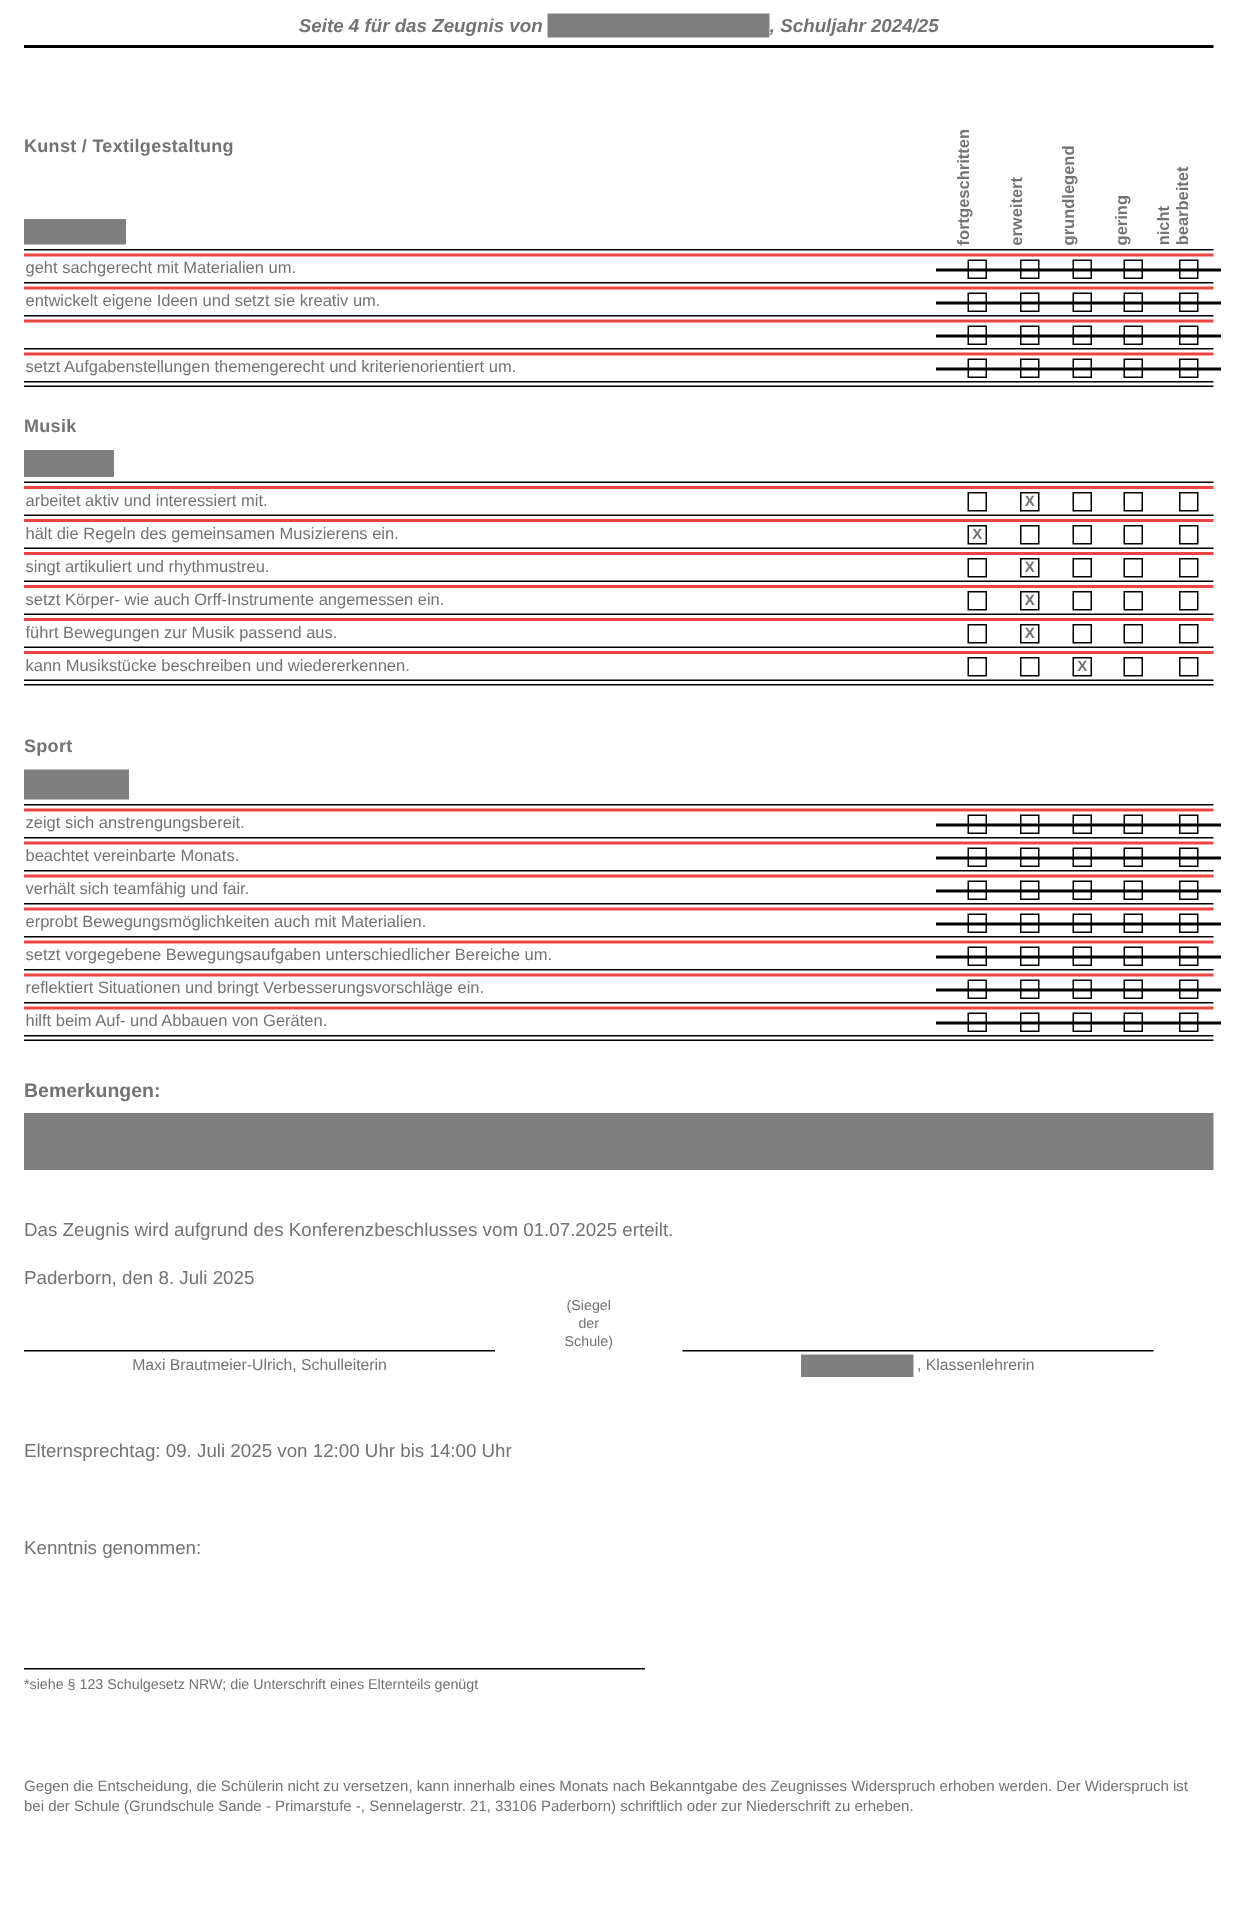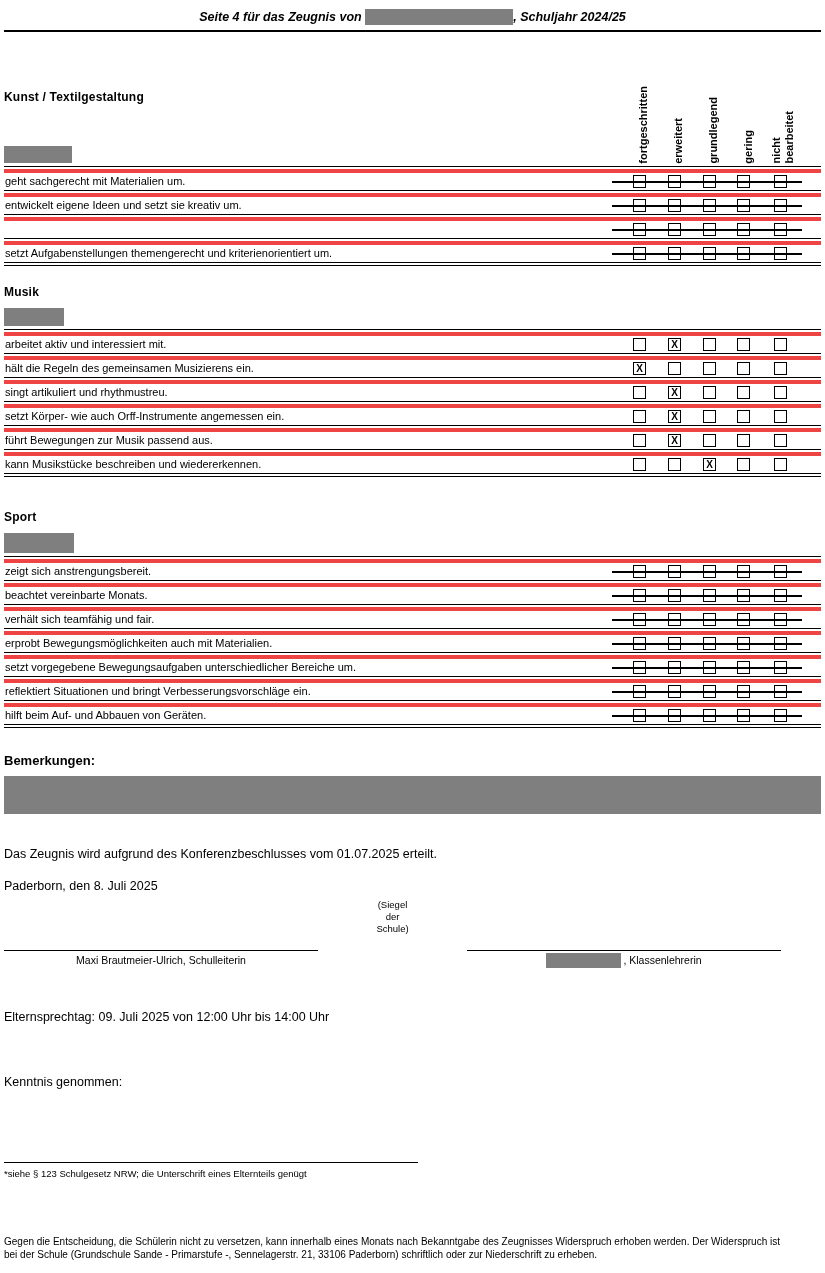--- a/index.html
+++ b/index.html
@@ -1,19 +1,19 @@
 <!DOCTYPE html>
 <html lang="de"><head>
 <meta charset="utf-8">
 <style>
   html,body{margin:0;padding:0;background:#fff;}
   .page{
     position:relative; width:825px; height:1273px; overflow:hidden;
-    box-sizing:border-box; padding:0 4px;
-    font-family:"Liberation Sans","DejaVu Sans",sans-serif; color:#000000;
+    box-sizing:border-box; padding:0 16px;
+    font-family:"Liberation Sans","DejaVu Sans",sans-serif; color:#737373;
     background:#fff;
   }
   .redact{background:#7f7f7f;}
   
   .doc-header{
     padding-top:9px; padding-bottom:4px; border-bottom:2px solid #000;
     text-align:center; font-style:italic; font-weight:600; font-size:12.5px; line-height:17px;
   }
   .doc-header .redact{display:inline-block; width:148px; height:16px; vertical-align:-4px;}
   
@@ -26,21 +26,21 @@
   .ch1{left:637px;} .ch2{left:672px;} .ch3{left:707px;} .ch4{left:742px;} .ch5{left:770px;}
   
   .sec-title{margin:0; font-size:12px; line-height:20px; font-weight:bold; letter-spacing:0.2px;}
   .mt-kunst{margin-top:55px;} .mt-musik{margin-top:16px;} .mt-sport{margin-top:30px;}
   .sec-redaction{height:17px;}
   .r-kunst{margin-top:39px; width:68px;}
   .r-musik{margin-top:6px;  width:60px; height:18px;}
   .r-sport{margin-top:6px;  width:70px; height:20px;}
   
   .tbl{margin-top:3px; border-top:1px solid #000; padding-top:2px;}
-  .srow{position:relative; height:17px; border-top:4px solid #ef4444; border-bottom:1px solid #000;}
+  .srow{position:relative; height:17px; border-top:2px solid #ef4444; border-bottom:1px solid #000;}
   .srow + .srow{margin-top:2px;}
   .tbl-close{height:2px; border-bottom:1px solid #000;}
   .lbl{display:block; font-size:11px; line-height:17px; padding-left:1px; white-space:nowrap;}
   .cb{
     position:absolute; top:1.5px; width:11px; height:11px; border:1.5px solid #000;
     font-weight:bold; font-size:10px; line-height:11px; text-align:center; background:#fff;
   }
   .c1{left:629px;} .c2{left:664px;} .c3{left:699px;} .c4{left:733px;} .c5{left:770px;}
   .strike{display:none; position:absolute; top:8px; left:608px; width:190px; height:1.5px; background:#000;}
   .srow.struck .strike{display:block;}
@@ -53,21 +53,21 @@
   .promotion .r-name{width:30px; height:20px; margin-right:9px;}
   .promotion .r-class{width:22px; height:17px; margin:0 7px;}
   
   .conference{margin-top:32px; font-size:12.5px; line-height:16px;}
   .place-date{margin-top:16px; font-size:12.5px; line-height:16px;}
   
   .sig-area{margin-top:5px; display:flex; align-items:flex-end;}
   .sig-col{width:314px;}
   .sig-line{border-top:1.5px solid #000; margin-bottom:2px;}
   .sig-caption{font-size:10.5px; line-height:15px; text-align:center; display:flex; justify-content:center; align-items:center;}
-  .siegel{flex:1; text-align:center; font-size:9.5px; line-height:12px; white-space:pre-line; margin-bottom:33px;}
+  .siegel{flex:1; text-align:center; font-size:9.5px; line-height:12px; white-space:pre-line; margin-bottom:17px;}
   .sig-col.right{margin-right:40px;}
   .r-teacher{display:inline-block; width:75px; height:15px; margin-right:2px;}
   
   .schedule{margin-top:11px; font-size:12.5px; line-height:15.5px; white-space:pre-wrap;}
   .ack{margin-top:17px; font-size:12.5px; line-height:16px;}
   
   .parent-line{margin-top:72px; width:414px; border-top:1.5px solid #000;}
   .parent-caption{margin-top:2px; width:414px; text-align:center; font-size:10.5px; line-height:13px;}
   .footnote{margin-top:5px; font-size:9.5px; line-height:11px;}
   .legal{margin-top:56px; width:790px; font-size:10px; line-height:13px;}

